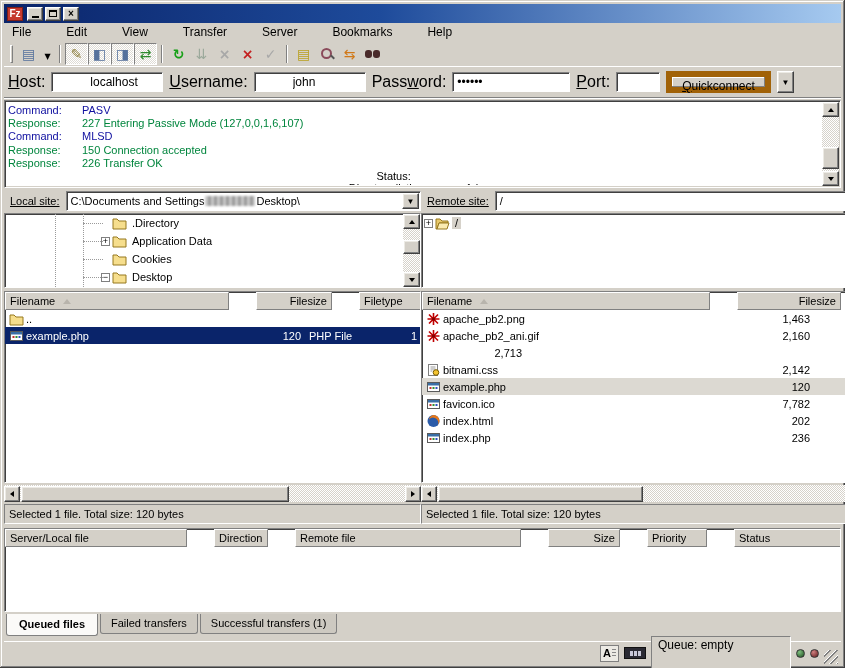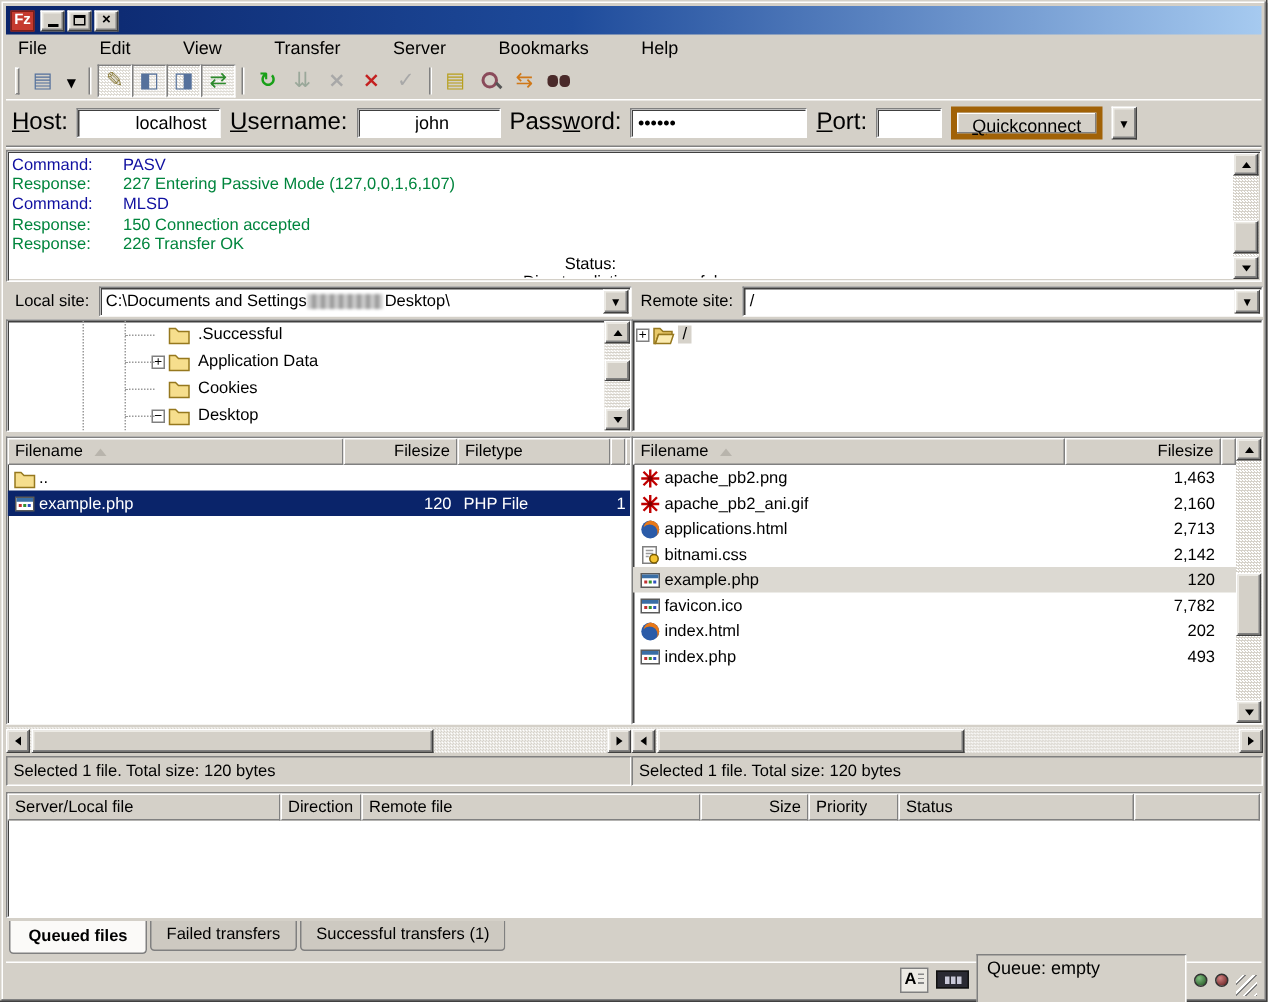--- a/index.html
+++ b/index.html
@@ -72,23 +72,23 @@
   .gi-search::before { left:0; } .gi-search::after { right:0; }
 
   
   .qcbar { position:absolute; left:4px; right:4px; top:67px; height:31px;
            display:flex; align-items:center; gap:6px; padding:0 4px;
            border-bottom:1px solid #808080; box-shadow:0 1px 0 #FFF; }
   .qcbar label { font-size:16px; white-space:nowrap; }
   .fld { height:20px; border:1px solid; border-color:#808080 #FFF #FFF #808080;
          box-shadow:inset 1px 1px 0 #404040; background:#FFF; font:12px "Liberation Sans",sans-serif;
          padding:1px 4px; }
-  .w110 { width:96px;padding-left:38px; } .w118 { width:118px; } .w44 { width:44px; }
+  .w110 { width:112px;padding-left:38px; } .w118 { width:118px; } .w44 { width:44px; }
   .qc-btn { height:22px; padding:2px 10px; font:12px "Liberation Sans",sans-serif;
-            background:#D4D0C8; border:4px solid #a16207;
+            background:#D4D0C8; border:6px solid #a16207;
             box-shadow: inset -1px -1px 0 #808080, inset 1px 1px 0 #FFF; }
   .qc-drop { width:17px; height:22px; display:flex; align-items:center; justify-content:center;
              font-size:8px; }
 
   
   .logbox { position:absolute; left:4px; right:4px; top:100px; height:88px; }
   .log-lines { position:absolute; left:3px; top:2px; right:21px; bottom:2px; overflow:hidden; }
   .log-line { display:flex; height:13.4px; align-items:center; white-space:nowrap; }
   .log-label { width:74px; flex:none; }
   .log-command { color:#1010A0; }
@@ -110,21 +110,21 @@
   .tri-up { width:0;height:0;border-left:3px solid transparent;border-right:3px solid transparent;border-bottom:4px solid #000; }
   .tri-dn { width:0;height:0;border-left:3px solid transparent;border-right:3px solid transparent;border-top:4px solid #000; }
   .tri-lf { width:0;height:0;border-top:3px solid transparent;border-bottom:3px solid transparent;border-right:4px solid #000; }
   .tri-rt { width:0;height:0;border-top:3px solid transparent;border-bottom:3px solid transparent;border-left:4px solid #000; }
 
   
   .panes { position:absolute; left:4px; right:4px; top:190px; height:334px; display:flex; }
   .pane { display:flex; flex-direction:column; }
   .pane.local { width:417px; } .vsplit { width:4px; } .pane.remote { flex:1; }
   .site-row { height:22px; display:flex; align-items:center; }
-  .site-label { padding:0 6px; white-space:nowrap; }
+  .site-label { padding:0 6px; white-space:nowrap;text-decoration:underline; }
   .combo { flex:1; height:20px; background:#FFF; border:1px solid; border-color:#808080 #FFF #FFF #808080;
            box-shadow:inset 1px 1px 0 #404040; display:flex; align-items:center; padding:0 20px 0 4px;
            position:relative; white-space:nowrap; overflow:hidden; }
   .combo-btn { position:absolute; right:1px; top:1px; bottom:1px; width:17px;
                display:flex; align-items:center; justify-content:center; font-size:8px; }
   .redact { display:inline-block; width:50px; height:10px; margin:0 1px;
             background:repeating-linear-gradient(90deg,#C8C8C8 0 3px,#9A9A9A 3px 6px); filter:blur(1px); }
 
   .treebox { height:75px; margin-top:1px; position:relative; background:#FFF; overflow:hidden;
              border:1px solid; border-color:#808080 #FFF #FFF #808080; box-shadow:inset 1px 1px 0 #404040; }
@@ -135,21 +135,21 @@
   .tslot.indent { margin-left:94px; }
   .exp { width:9px; height:9px; border:1px solid #808080; background:#FFF;
          font-size:9px; line-height:7px; text-align:center; }
   .ticon { width:17px; flex:none; display:flex; align-items:center; }
   .tlabel { padding:0 3px; font-size:11px; white-space:nowrap; }
   .tlabel.sel { background:#D6D2CA; }
 
   .listbox { flex:none; height:192px; margin-top:3px; background:#FFF; position:relative;
              border:1px solid; border-color:#808080 #FFF #FFF #808080; box-shadow:inset 1px 1px 0 #404040;
              display:flex; flex-direction:column; overflow:hidden; }
-  .hrow { display:flex; height:18px; flex:none; }
+  .hrow { display:flex; height:18px; flex:none;gap:27px; }
   .pane.remote .hrow { margin-right:17px; }
   .hcell { height:18px; background:#D4D0C8; border:1px solid; border-color:#FFF #808080 #808080 #FFF;
            padding:1px 4px; display:flex; align-items:center; overflow:hidden; white-space:nowrap; flex:none; }
   .hcell span { display:block; min-width:0; overflow:hidden; text-overflow:ellipsis; }
   .hcell.fill { flex:1; }
   .sort-arrow { width:0; height:0; border-left:4px solid transparent; border-right:4px solid transparent;
                 border-bottom:5px solid #B8B4AC; margin-left:8px; flex:none; }
   .lbody { flex:1; position:relative; overflow:hidden; }
   .frow { display:flex; height:17px; align-items:center; }
   .cell { padding:0 4px; overflow:hidden; white-space:nowrap; display:flex; align-items:center; flex:none; }
@@ -350,21 +350,21 @@
             <div class="guide" style="left: 50px;"></div>
             <div class="guide" style="left: 78px;"></div>
             <div class="trow">
               <span class="hline"></span>
               <span class="tslot indent"></span>
               <span class="ticon">
                 <svg width="15" height="14" viewBox="0 0 15 14">
                   <path d="M1 3h4l2 2h7v8H1z" fill="#F6DE8D" stroke="#96781E"></path>
                 </svg>
               </span>
-              <span class="tlabel">.Successful</span>
+              <span class="tlabel">.Directory</span>
             </div>
             <div class="trow">
               <span class="hline"></span>
               <span class="tslot indent">
                 <span class="exp">+</span>
               </span>
               <span class="ticon">
                 <svg width="15" height="14" viewBox="0 0 15 14">
                   <path d="M1 3h4l2 2h7v8H1z" fill="#F6DE8D" stroke="#96781E"></path>
                 </svg>
@@ -528,29 +528,20 @@
                       <path d="M7.5 1v12M1.5 7h12M3 2.5l9 9M12 2.5l-9 9"></path>
                     </g>
                     <circle cx="7.5" cy="7" r="1.6" fill="#800000"></circle>
                   </svg>
                 </span>
                 <span class="fname">apache_pb2_ani.gif</span>
               </div>
               <div class="cell r-size">2,160</div>
             </div>
             <div class="frow">
-              <div class="cell r-name">
-                <span class="ficon">
-                  <svg width="15" height="14" viewBox="0 0 15 14">
-                    <circle cx="7.5" cy="7" r="6" fill="#2B5BA8"></circle>
-                    <path d="M7.5 1a6 6 0 0 1 6 6 6 6 0 0 1-2 4.5A5 5 0 0 0 9 4 5.5 5.5 0 0 0 3 5.5 6 6 0 0 1 7.5 1z" fill="#E87818"></path>
-                  </svg>
-                </span>
-                <span class="fname">applications.html</span>
-              </div>
               <div class="cell r-size">2,713</div>
             </div>
             <div class="frow">
               <div class="cell r-name">
                 <span class="ficon">
                   <svg width="15" height="14" viewBox="0 0 15 14">
                     <rect x="2.5" y="1.5" width="9" height="11" fill="#FFF" stroke="#808080"></rect>
                     <path d="M4.5 4h5M4.5 6h5M4.5 8h2" stroke="#9A9A9A" fill="none"></path>
                     <circle cx="10" cy="9.5" r="2.8" fill="#F4C430" stroke="#7A5C00"></circle>
                   </svg>
@@ -607,21 +598,21 @@
                   <svg width="15" height="14" viewBox="0 0 15 14">
                     <rect x="1.5" y="2.5" width="12" height="9" fill="#FFF" stroke="#5A5A5A"></rect>
                     <rect x="2" y="3" width="11" height="2.5" fill="#3A6EA5"></rect>
                     <rect x="3.5" y="7" width="2" height="2" fill="#C03030"></rect>
                     <rect x="6.5" y="7" width="2" height="2" fill="#309030"></rect>
                     <rect x="9.5" y="7" width="2" height="2" fill="#3050C0"></rect>
                   </svg>
                 </span>
                 <span class="fname">index.php</span>
               </div>
-              <div class="cell r-size">493</div>
+              <div class="cell r-size">236</div>
             </div>
           </div>
         <div class="sb-v" style="top:0;bottom:0;right:0;">
           <div class="sb-btn btn3d up">
               <span class="tri-up"></span>
             </div>
           <div class="sb-thumb btn3d" style="top:90px;height:42px;"></div>
           <div class="sb-btn btn3d down">
               <span class="tri-dn"></span>
             </div>

